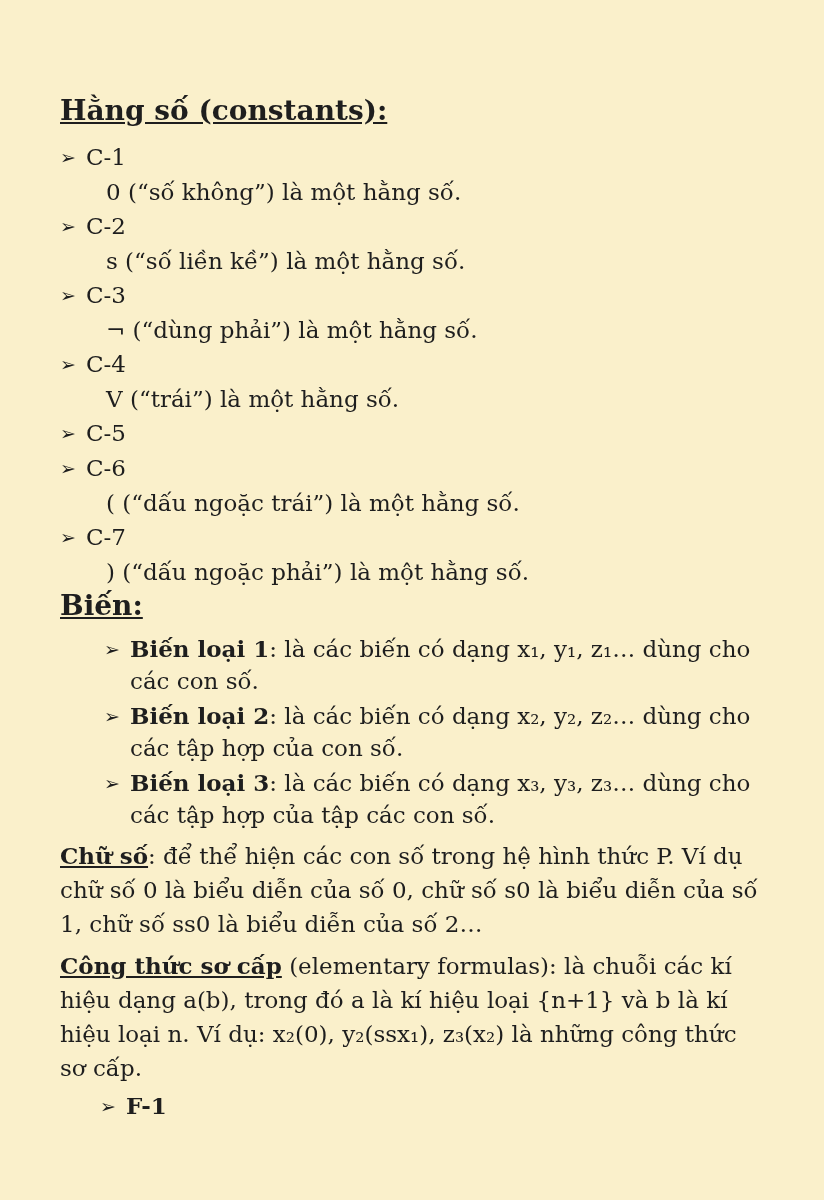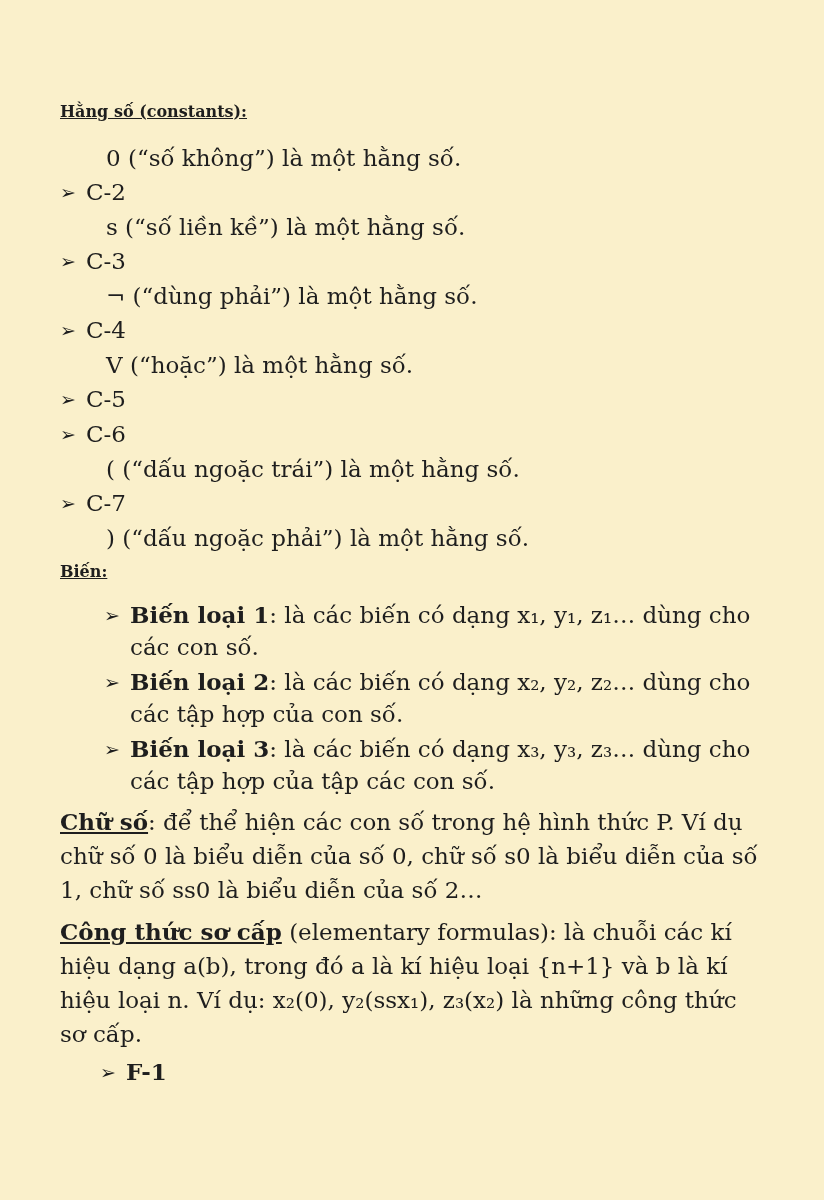--- a/index.html
+++ b/index.html
@@ -17,21 +17,21 @@
   }
   .page {
     box-sizing: border-box;
     width: 824px;
     height: 1200px;
     padding: 96px 58px 0 60px;
   }
   .heading {
     display: inline-block;
     font-weight: bold;
-    font-size: 16px;
+    font-size: 28px;
     text-decoration: underline;
     line-height: 30px;
     margin: 0 0 14px 0;
   }
   .heading-variables {
     margin-top: 2px;
     margin-bottom: 12px;
   }
   .const-item {
     line-height: 34px;
@@ -84,36 +84,39 @@
   }
 </style>
 </head>
 <body>
 
 <div class="page">
 
   <div>
     <span class="heading">Hằng số (constants):</span>
 
+    <div class="const-item">
+      <span class="bullet">➢</span><span>C-1</span>
+    </div>
     <div class="const-desc">0 (“số không”) là một hằng số.</div>
 
     <div class="const-item">
       <span class="bullet">➢</span><span>C-2</span>
     </div>
     <div class="const-desc gap-top">s (“số liền kề”) là một hằng số.</div>
 
     <div class="const-item gap-top">
       <span class="bullet">➢</span><span>C-3</span>
     </div>
     <div class="const-desc">¬ (“dùng phải”) là một hằng số.</div>
 
     <div class="const-item">
       <span class="bullet">➢</span><span>C-4</span>
     </div>
-    <div class="const-desc">V (“hoặc”) là một hằng số.</div>
+    <div class="const-desc">V (“trái”) là một hằng số.</div>
 
     <div class="const-item">
       <span class="bullet">➢</span><span>C-5</span>
     </div>
 
     <div class="const-item">
       <span class="bullet">➢</span><span>C-6</span>
     </div>
     <div class="const-desc">( (“dấu ngoặc trái”) là một hằng số.</div>
 

